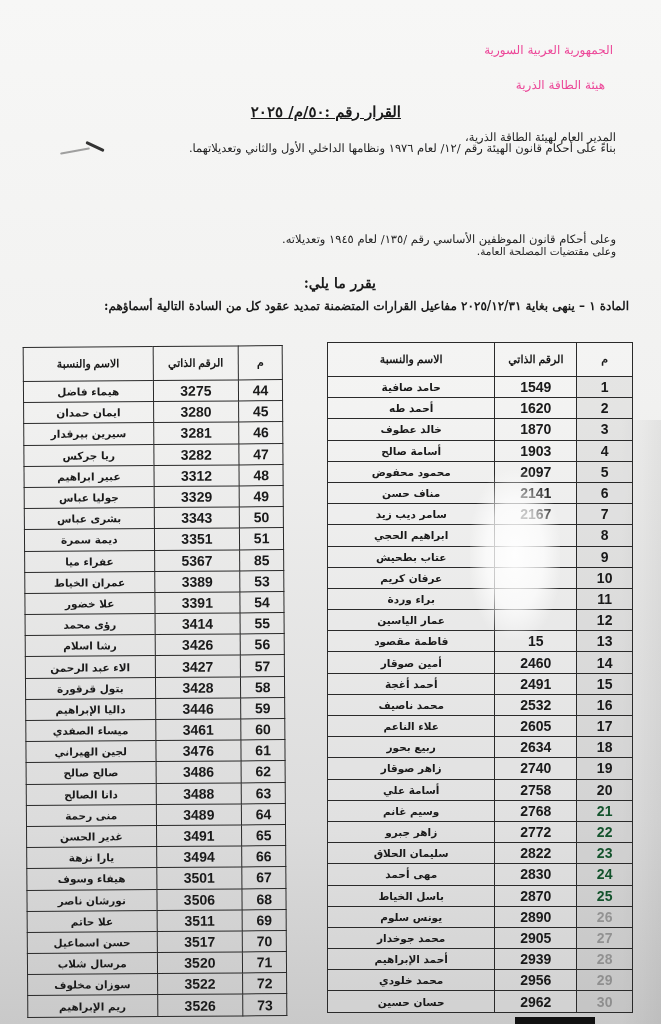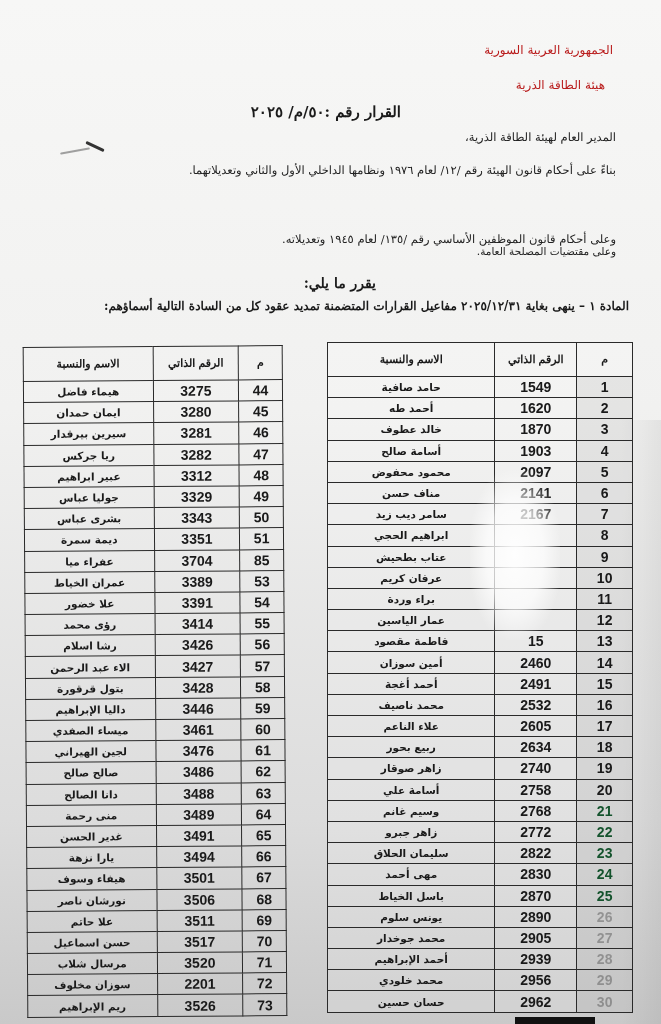--- a/index.html
+++ b/index.html
@@ -4,29 +4,29 @@
 <style>
   * { box-sizing: border-box; margin: 0; padding: 0; }
   html, body { width: 661px; height: 1024px; overflow: hidden; }
   body {
     background: linear-gradient(180deg, #f7f7f6 0%, #f1f1f0 40%, #dcdcdc 80%, #c9c9c9 100%);
     font-family: "DejaVu Sans", sans-serif;
     color: #1a1a1a;
     position: relative;
   }
   .page { position: absolute; inset: 0; }
-  .hdr { position: absolute; right: 48px; direction: rtl; font-size: 12px; color: #b91c1c; font-family: "DejaVu Serif", serif; }
+  .hdr { position: absolute; right: 48px; direction: rtl; font-size: 12px; color: #ec4899; font-family: "DejaVu Serif", serif; }
   .hdr1 { top: 43px; }
   .hdr2 { top: 78px; right: 56px; }
-  .title { position: absolute; top: 103px; right: 260px; direction: rtl; font-size: 15px; font-weight: bold; font-family: "DejaVu Serif", serif; }
+  .title { position: absolute; top: 103px; right: 260px; direction: rtl; font-size: 15px; font-weight: bold; font-family: "DejaVu Serif", serif; text-decoration: underline; }
   .pen-mark { position: absolute; left: 85px; top: 145px; width: 20px; height: 3px; background: #333; transform: rotate(25deg); border-radius: 2px; }
   .pen-mark2 { position: absolute; left: 60px; top: 150px; width: 30px; height: 2px; background: #666; transform: rotate(-10deg); border-radius: 2px; opacity: .6; }
   .para { position: absolute; right: 45px; direction: rtl; font-size: 11.5px; font-family: "DejaVu Serif", serif; color: #222; white-space: nowrap; }
   .p1 { top: 130px; }
-  .p2 { top: 163px; margin-left: 44px; }
+  .p2 { top: 141px; margin-left: 44px; }
   .p3 { top: 188px; margin-top: 44px; }
   .p4 { top: 219px; }
   .p5 { top: 245px; font-size: 10.5px; text-align: center; }
   .decides { position: absolute; top: 275px; right: 285px; direction: rtl; font-size: 14px; font-weight: bold; font-family: "DejaVu Serif", serif; }
   .article { position: absolute; top: 299px; right: 32px; direction: rtl; font-size: 12px; font-weight: bold; font-family: "DejaVu Serif", serif; white-space: nowrap; }
 
   table.lst {
     position: absolute;
     border-collapse: collapse;
     direction: rtl;
@@ -35,21 +35,21 @@
   }
   table.lst td, table.lst th {
     border: 1.5px solid #2a2a2a;
     text-align: center;
     height: 21.2px;
     font-size: 12.5px;
     padding: 0 2px;
     white-space: nowrap;
     overflow: hidden;
   }
-  table.lst th { font-size: 11px; height: 34px; font-weight: bold; font-family: Liberation Sans, sans-serif; }
+  table.lst th { font-size: 11px; height: 34px; font-weight: bold; font-family: Liberation Serif, serif; }
   table.lst td.nm { font-size: 10.5px; font-family: "DejaVu Sans", sans-serif; }
   table.lst td.num { font-size: 14px; }
   .right-tbl { right: 28px; top: 342px; width: 306px; background: rgba(255,255,255,0.15); }
   .left-tbl { left: 25px; top: 346px; width: 260px; transform: rotate(-0.4deg); }
   .right-tbl col.c-m { width: 56px; }
   .right-tbl col.c-id { width: 82px; }
   .right-tbl col.c-nm { width: 168px; }
   .left-tbl col.c-m { width: 44px; }
   .left-tbl col.c-id { width: 86px; }
   .left-tbl col.c-nm { width: 130px; }
@@ -156,21 +156,21 @@
           <td class="nm">عمار الياسين</td>
         </tr>
         <tr>
           <td class="num sn">13</td>
           <td class="num">15</td>
           <td class="nm">فاطمة مقصود</td>
         </tr>
         <tr>
           <td class="num sn">14</td>
           <td class="num">2460</td>
-          <td class="nm">أمين سوزان</td>
+          <td class="nm">أمين صوقار</td>
         </tr>
         <tr>
           <td class="num sn">15</td>
           <td class="num">2491</td>
           <td class="nm">أحمد أغجة</td>
         </tr>
         <tr>
           <td class="num sn">16</td>
           <td class="num">2532</td>
           <td class="nm">محمد ناصيف</td>
@@ -297,21 +297,21 @@
           <td class="num">3343</td>
           <td class="nm">بشرى عباس</td>
         </tr>
         <tr>
           <td class="num sn">51</td>
           <td class="num">3351</td>
           <td class="nm">ديمة سمرة</td>
         </tr>
         <tr>
           <td class="num sn">85</td>
-          <td class="num">3704</td>
+          <td class="num">5367</td>
           <td class="nm">عفراء ميا</td>
         </tr>
         <tr>
           <td class="num sn">53</td>
           <td class="num">3389</td>
           <td class="nm">عمران الخياط</td>
         </tr>
         <tr>
           <td class="num sn">54</td>
           <td class="num">3391</td>
@@ -397,21 +397,21 @@
           <td class="num">3517</td>
           <td class="nm">حسن اسماعيل</td>
         </tr>
         <tr>
           <td class="num sn">71</td>
           <td class="num">3520</td>
           <td class="nm">مرسال شلاب</td>
         </tr>
         <tr>
           <td class="num sn">72</td>
-          <td class="num">2201</td>
+          <td class="num">3522</td>
           <td class="nm">سوزان مخلوف</td>
         </tr>
         <tr>
           <td class="num sn">73</td>
           <td class="num">3526</td>
           <td class="nm">ريم الإبراهيم</td>
         </tr>
       </tbody>
   </table>
 

